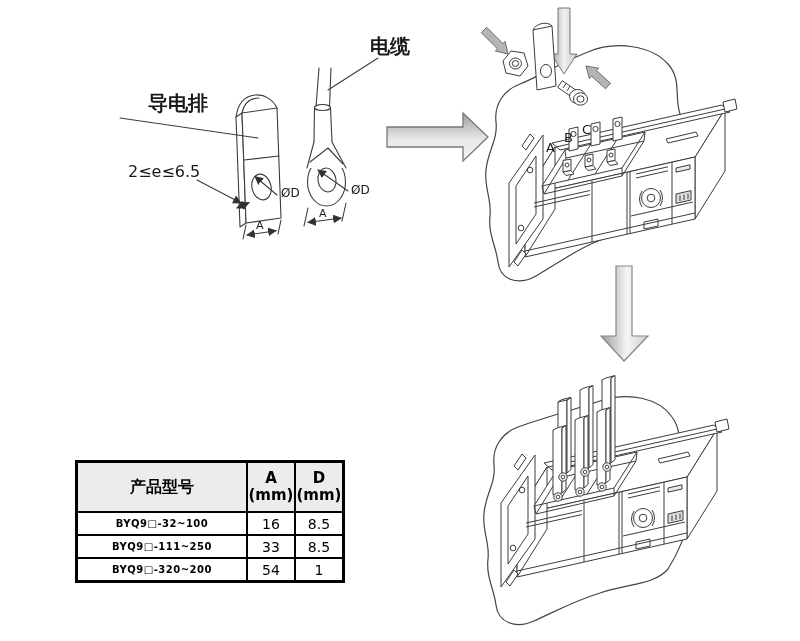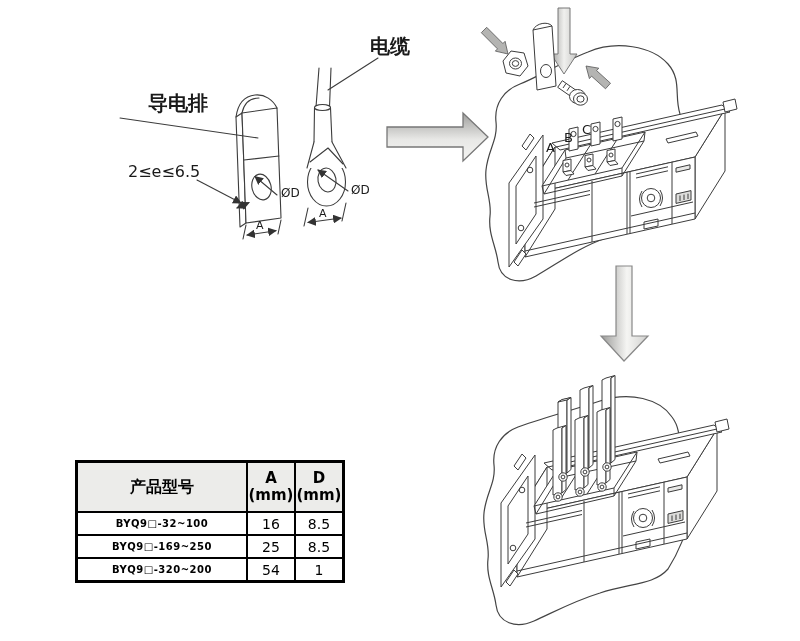--- a/index.html
+++ b/index.html
@@ -273,22 +273,22 @@
           </th>
         </tr>
       </thead>
       <tbody>
         <tr>
           <td class="cell-model">BYQ9□-32~100</td>
           <td class="cell-num">16</td>
           <td class="cell-num">8.5</td>
         </tr>
         <tr>
-          <td class="cell-model">BYQ9□-169~250</td>
-          <td class="cell-num">25</td>
+          <td class="cell-model">BYQ9□-111~250</td>
+          <td class="cell-num">33</td>
           <td class="cell-num">8.5</td>
         </tr>
         <tr>
           <td class="cell-model">BYQ9□-320~200</td>
           <td class="cell-num">54</td>
           <td class="cell-num">1</td>
         </tr>
       </tbody>
     </table>
   </div>

